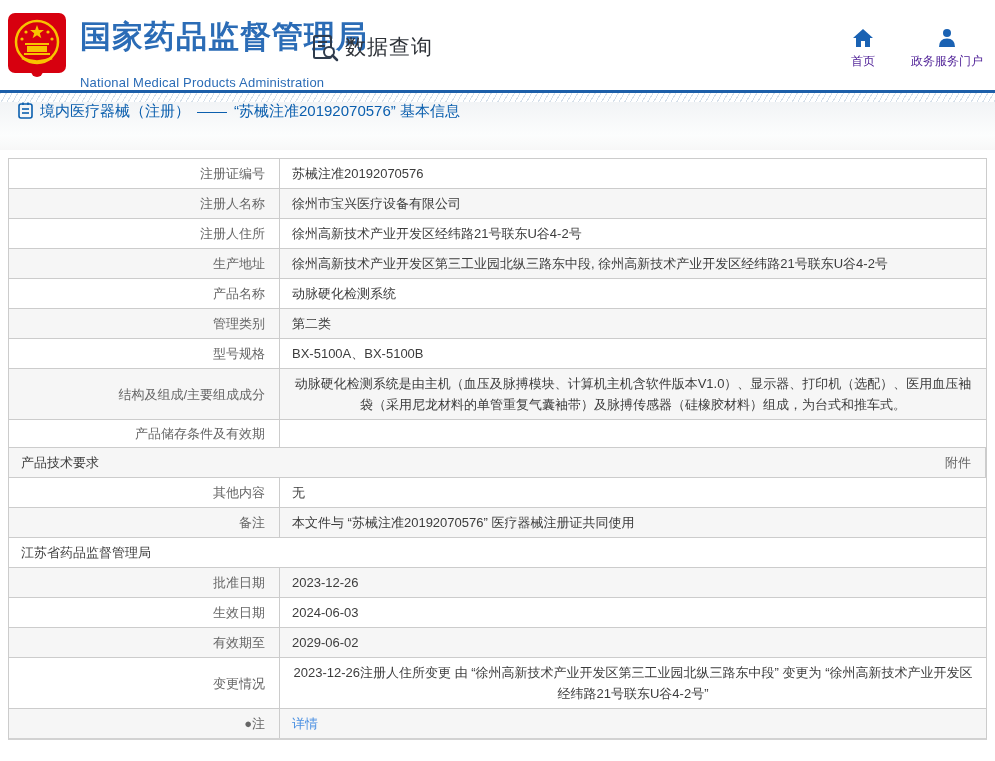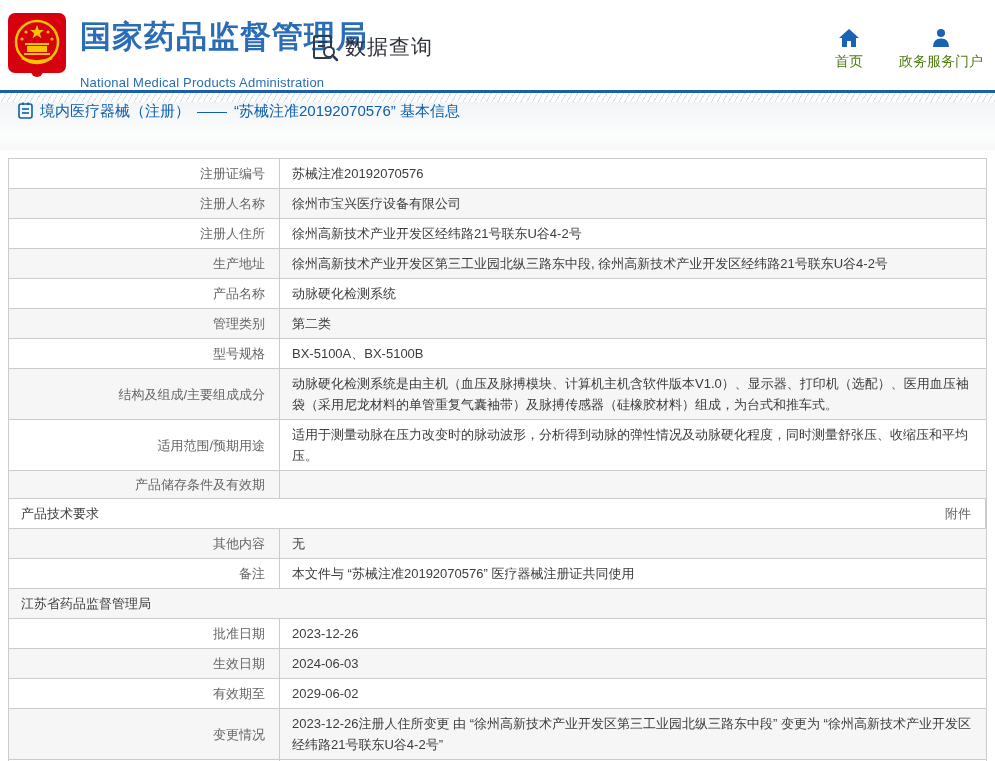--- a/index.html
+++ b/index.html
@@ -9,41 +9,41 @@
   
   .header { position:relative; height:90px; background:#fff; }
   .logo { position:absolute; left:8px; top:13px; width:60px; height:66px; cursor:pointer; }
   .titles { position:absolute; left:80px; top:20px; }
   .title-zh { font-size:31px; font-weight:bold; color:#2b6cb6; letter-spacing:1px; line-height:34px; }
   .title-en { font-size:13px; color:#2b6cb6; margin-top:21px; letter-spacing:.2px; }
   .query { position:absolute; left:310px; top:33px; display:flex; gap:5px; cursor:pointer; }
   .query-label { font-size:21px; color:#2e3238; letter-spacing:1px; }
   .nav { position:absolute; right:12px; top:28px; display:flex; gap:36px; }
   .nav-item { display:flex; flex-direction:column; align-items:center; gap:5px; cursor:pointer; }
-  .nav-label { font-size:14px; color:#4d7c0f; white-space:nowrap; }
+  .nav-label { font-size:12px; color:#4c1d95; white-space:nowrap; }
 
   
   .blue-rule { height:3px; background:#1d5fa9; }
   .hatch { height:9px; background:repeating-linear-gradient(120deg,#d6e0ea 0,#d6e0ea 1px,#ffffff 1px,#ffffff 5px); }
 
   
   .breadcrumb { height:48px; display:flex; gap:7px; padding-left:18px;
     background:linear-gradient(180deg,#f2f4f6 0%,#fcfdfd 70%,#f7f7f7 100%); }
   .breadcrumb span { font-size:15px; color:#0b5fae; }
 
   
   .table { margin:8px 8px 0 8px; border:1px solid #cccccc; border-bottom:2px solid #d2d2d2; }
   .row { display:flex; min-height:28px; background:#fff; }
   .row + .row { border-top:1px solid #cccccc; }
   .row:nth-child(even) { background:#f6f6f6; }
   .cell.label { width:271px; border-right:1px solid #cccccc; display:flex; align-items:center;
     justify-content:flex-end; text-align:left; padding:4px 14px 4px 8px; color:#666;
     font-size:13px; line-height:19px; }
   .cell.value { flex:1; display:flex; align-items:center; padding:4px 12px; color:#3c3c3c;
-    font-size:13px; line-height:21px; }
+    font-size:13px; line-height:21px;text-align:center; }
   .cell.value.link { color:#4a90e2; cursor:pointer; }
 </style>
 </head>
 <body>
 
 <div class="header">
 
   <div class="logo">
     <svg width="60" height="66" viewBox="0 0 60 66">
       <rect x="0" y="0" width="58" height="60" rx="7" fill="#d7000f"></rect>
@@ -145,24 +145,20 @@
   <div class="row">
     <div class="cell label">型号规格</div>
     <div class="cell value">BX-5100A、BX-5100B</div>
   </div>
 
   <div class="row">
     <div class="cell label">结构及组成/主要组成成分</div>
     <div class="cell value">动脉硬化检测系统是由主机（血压及脉搏模块、计算机主机含软件版本V1.0）、显示器、打印机（选配）、医用血压袖袋（采用尼龙材料的单管重复气囊袖带）及脉搏传感器（硅橡胶材料）组成，为台式和推车式。</div>
   </div>
 
-  <div class="row">
-    <div class="cell label">适用范围/预期用途</div>
-    <div class="cell value">适用于测量动脉在压力改变时的脉动波形，分析得到动脉的弹性情况及动脉硬化程度，同时测量舒张压、收缩压和平均压。</div>
-  </div>
 
   <div class="row">
     <div class="cell label">产品储存条件及有效期</div>
     <div class="cell value"></div>
   </div>
 
   <div class="row">
     <div class="cell value">产品技术要求</div>
     <div class="cell label">附件</div>
   </div>

